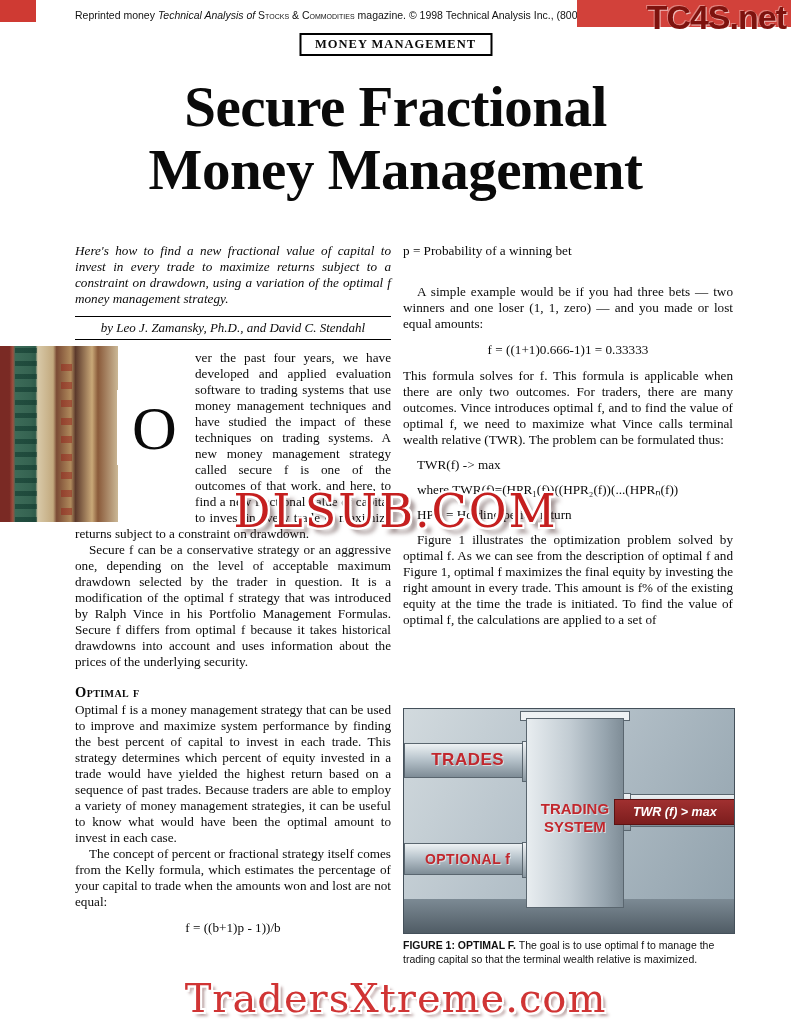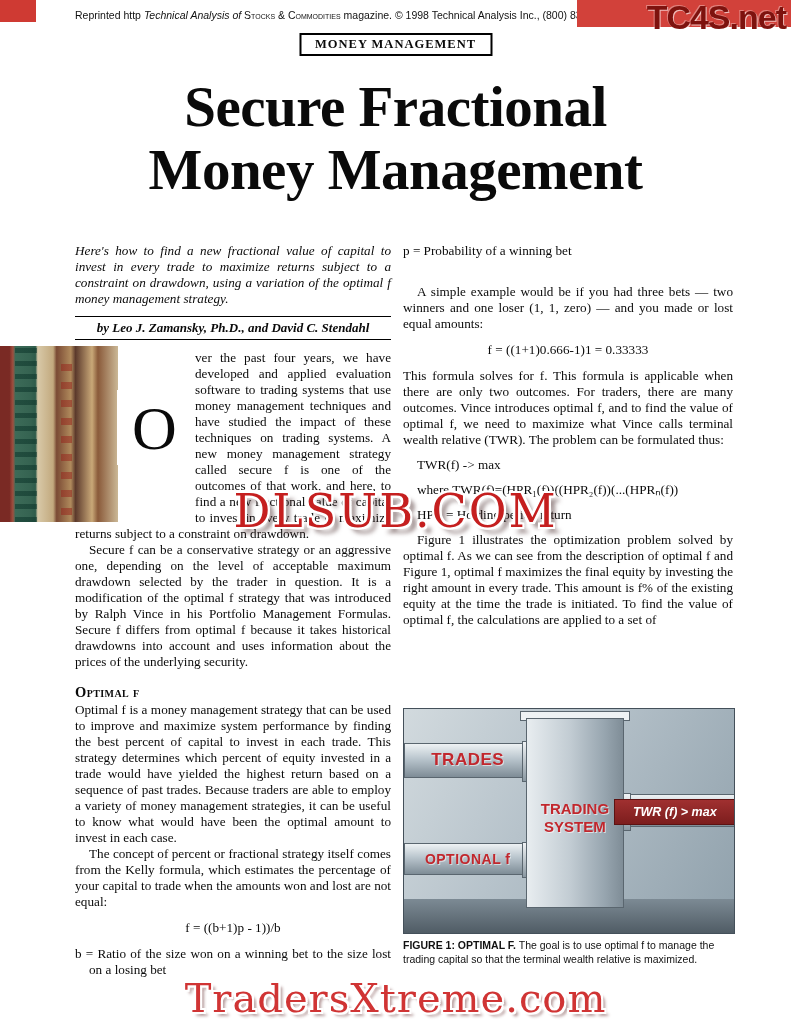--- a/index.html
+++ b/index.html
@@ -24,21 +24,21 @@
   .title{position:absolute;left:0;top:76px;width:100%;margin:0;text-align:center;
          font-size:57px;line-height:1.1;font-weight:bold;letter-spacing:-.5px;font-family:Liberation Serif, serif;}
 
   
   .col{position:absolute;top:243px;text-align:justify;font-size:13.2px;line-height:16px;}
   .col-left{left:75px;width:316px;}
   .col-right{left:403px;width:330px;}
   .col p{margin:0;}
   .lede{font-style:italic;margin:0 0 9px 0 !important;}
   .byline{border-top:1px solid #000;border-bottom:1px solid #000;padding:3px 0;margin-bottom:10px;
-          text-align:center;font-style:italic;font-weight:bold;font-size:13px;}
+          text-align:center;font-style:italic;font-weight:normal;font-size:13px;}
   .indent{text-indent:14px;}
   .art-spacer{float:left;width:120px;height:176px;}
   .subhead{margin:14px 0 2px 0;font-size:14.5px;font-weight:bold;font-variant:small-caps;letter-spacing:.4px;}
   .formula{text-align:center;margin:10px 0;}
   .eq{margin:9px 0 9px 14px !important;text-align:left;}
   .hang{padding-left:14px;text-indent:-14px;margin-top:9px !important;}
 
   
   .artwork{position:absolute;left:0;top:346px;width:118px;height:176px;
     background:linear-gradient(90deg,
@@ -96,41 +96,40 @@
     font:10.5px/1.35 "Liberation Sans",sans-serif;color:#111;text-align:left;}
   .caption .cap-label{font-weight:bold;}
 </style>
 </head>
 <body>
 
 <div class="page">
 
   <div class="corner-red"></div>
   <div class="reprint">
-    <span>Reprinted http </span><span class="it">Technical Analysis of </span><span class="sc">Stocks &amp; Commodities</span><span> magazine. © 1998 Technical Analysis Inc., (800) 832-4642, </span><span>http://www.traders.com</span>
+    <span>Reprinted money </span><span class="it">Technical Analysis of </span><span class="sc">Stocks &amp; Commodities</span><span> magazine. © 1998 Technical Analysis Inc., (800) 832-4642, </span><span>http://www.traders.com</span>
   </div>
   <div class="tc4s-bg"></div>
   <div class="tc4s-text">TC4S.net</div>
   <div class="section-box">MONEY MANAGEMENT</div>
 
   <h1 class="title">
     <span>Secure Fractional</span><br>
     <span>Money Management</span>
   </h1>
 
   <div class="col col-left">
     <p class="lede">Here's how to find a new fractional value of capital to invest in every trade to maximize returns subject to a constraint on drawdown, using a variation of the optimal f money management strategy.</p>
     <div class="byline">by Leo J. Zamansky, Ph.D., and David C. Stendahl</div>
     <p class="body-open"><span class="art-spacer"></span><span>ver the past four years, we have developed and applied evaluation software to trading systems that use money management techniques and have studied the impact of these techniques on trading systems. A new money management strategy called secure f is one of the outcomes of that work, and here, to find a new fractional value of capital to invest in every trade to maximize returns subject to a constraint on drawdown.</span></p>
     <p class="indent">Secure f can be a conservative strategy or an aggressive one, depending on the level of acceptable maximum drawdown selected by the trader in question. It is a modification of the optimal f strategy that was introduced by Ralph Vince in his Portfolio Management Formulas. Secure f differs from optimal f because it takes historical drawdowns into account and uses information about the prices of the underlying security.</p>
     <h2 class="subhead">Optimal f</h2>
     <p>Optimal f is a money management strategy that can be used to improve and maximize system performance by finding the best percent of capital to invest in each trade. This strategy determines which percent of equity invested in a trade would have yielded the highest return based on a sequence of past trades. Because traders are able to employ a variety of money management strategies, it can be useful to know what would have been the optimal amount to invest in each case.</p>
     <p class="indent">The concept of percent or fractional strategy itself comes from the Kelly formula, which estimates the percentage of your capital to trade when the amounts won and lost are not equal:</p>
     <div class="formula">f = ((b+1)p - 1))/b</div>
-    <p class="hang">b = Ratio of the size won on a winning bet to the size lost on a losing bet</p>
   </div>
 
   <div class="col col-right">
     <p>p = Probability of a winning bet</p>
     <p class="indent" style="margin-top:25px;">A simple example would be if you had three bets — two winners and one loser (1, 1, zero) — and you made or lost equal amounts:</p>
     <div class="formula">f = ((1+1)0.666-1)1 = 0.33333</div>
     <p>This formula solves for f. This formula is applicable when there are only two outcomes. For traders, there are many outcomes. Vince introduces optimal f, and to find the value of optimal f, we need to maximize what Vince calls terminal wealth relative (TWR). The problem can be formulated thus:</p>
     <p class="eq">TWR(f) -&gt; max</p>
     <p class="eq">where TWR(f)=(HPR₁(f))((HPR₂(f))(...(HPRₙ(f))</p>
     <p class="eq">HPR = Holding period return</p>

